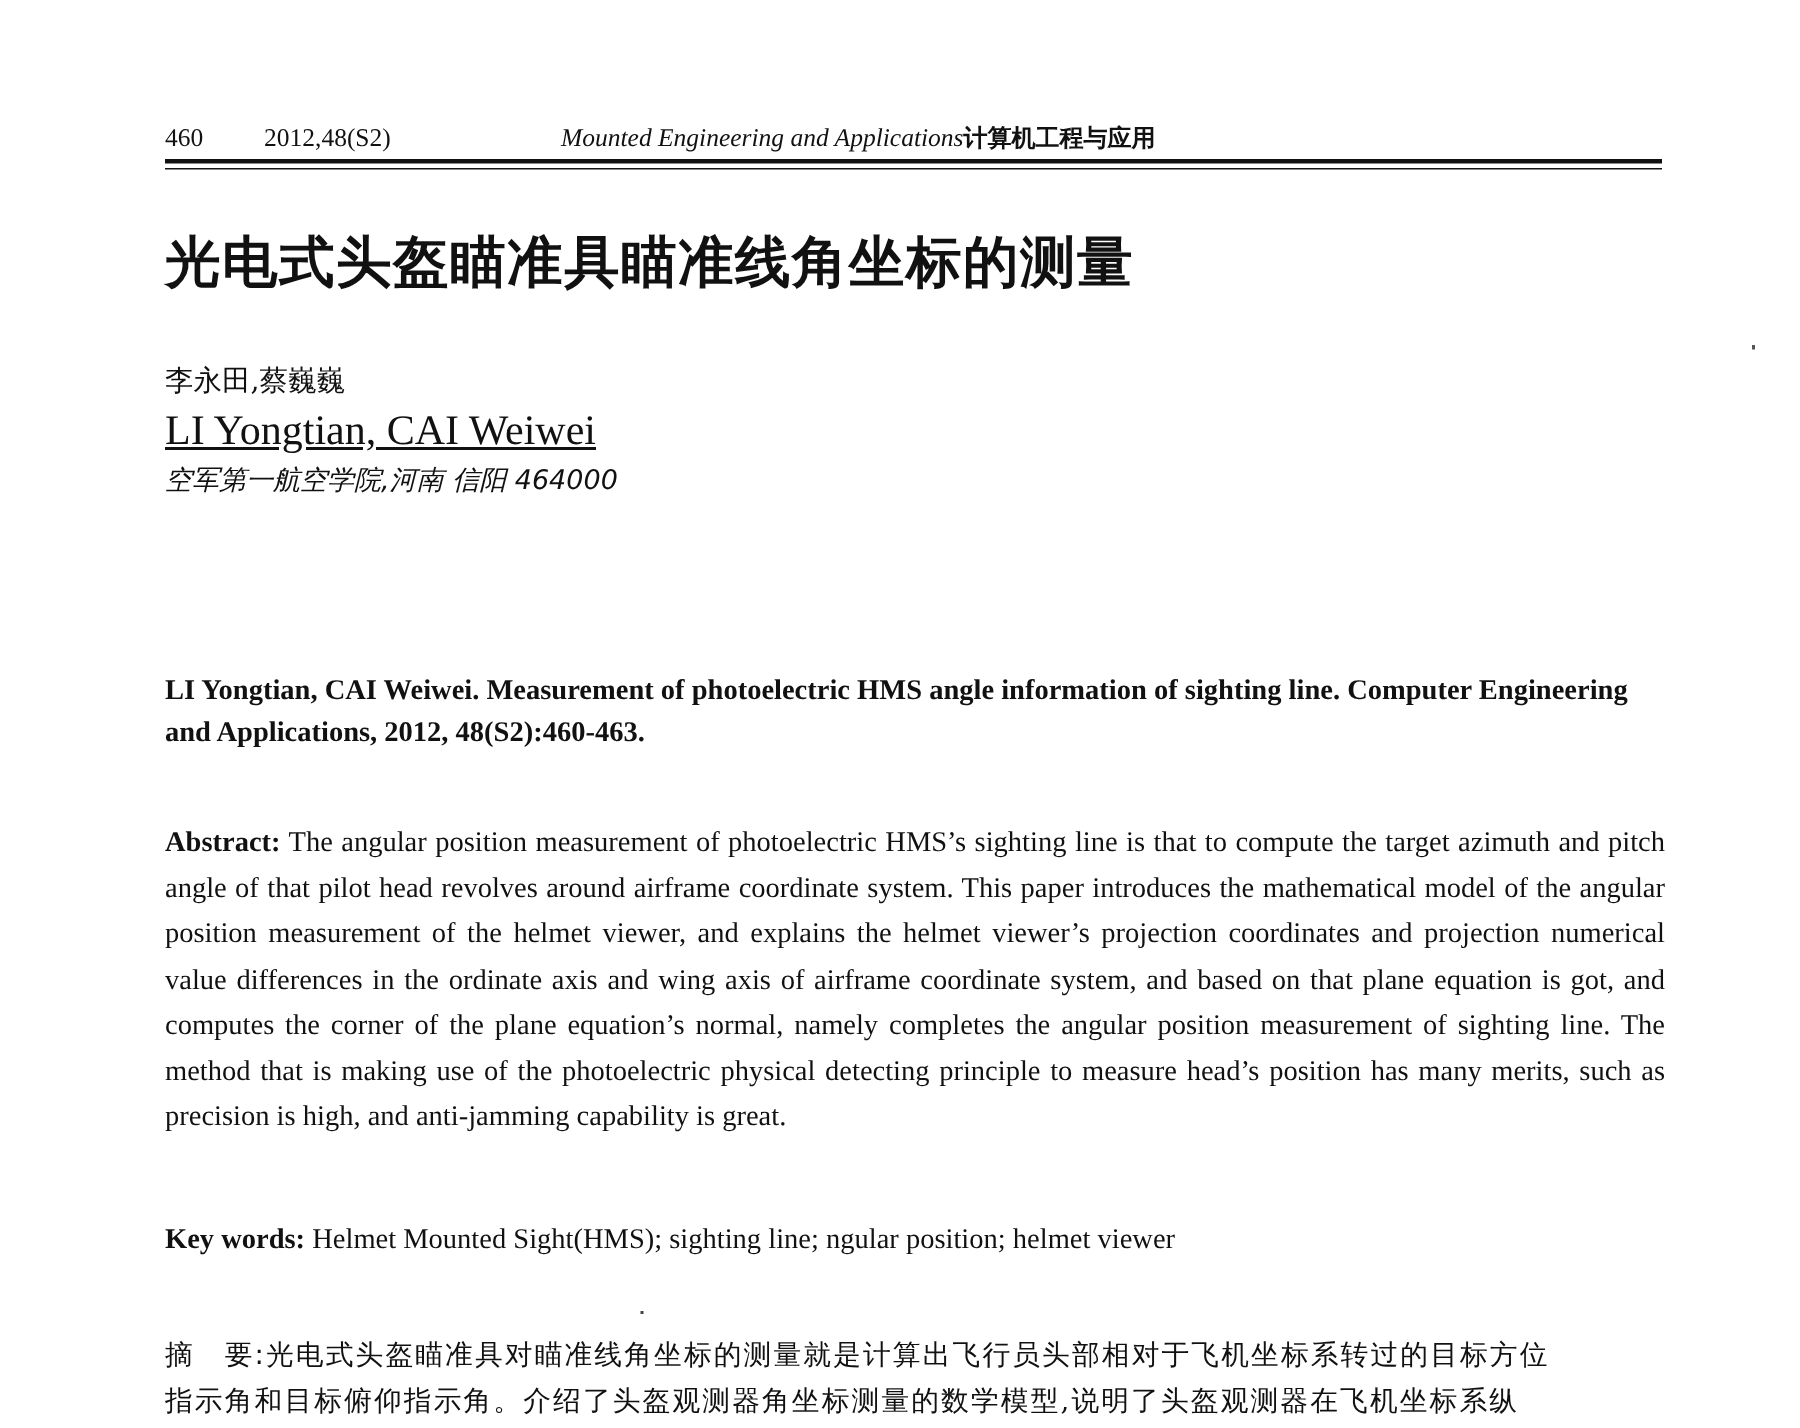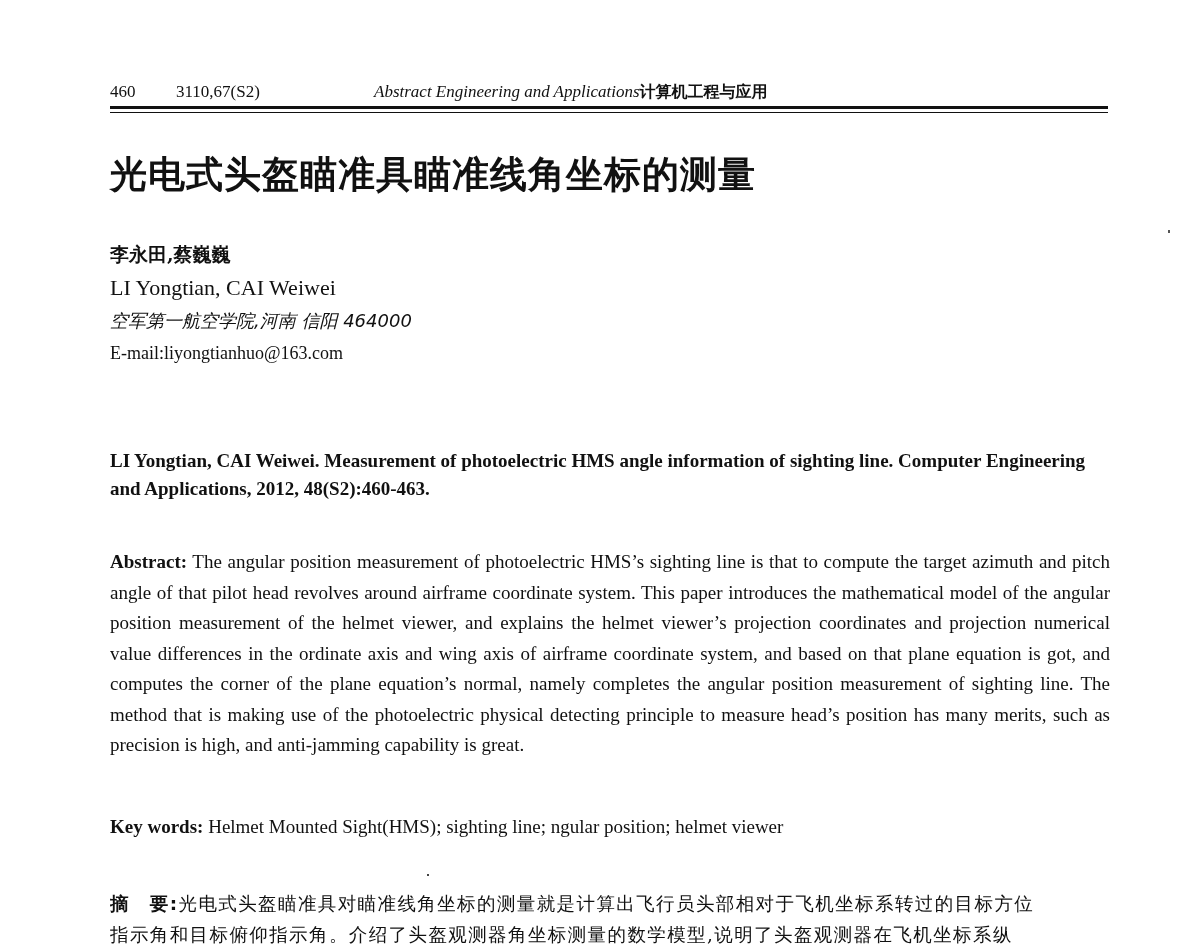--- a/index.html
+++ b/index.html
@@ -18,66 +18,65 @@
     .running-head .jt-cn { font-style: normal; font-weight: bold; font-family: "DejaVu Sans", sans-serif; font-size: 16px; margin-top: 36px; }
     .rule-thick { position: absolute; left: 110px; top: 106px; width: 998px; height: 3px; background: #111; }
     .rule-thin { position: absolute; left: 110px; top: 112px; width: 998px; height: 1px; background: #111; }
 
     .title-cn {
       position: absolute; left: 110px; top: 150px;
       font-family: "DejaVu Sans", sans-serif; font-weight: bold; font-size: 37px; letter-spacing: 1px;
       white-space: nowrap;
     }
     .authors { position: absolute; left: 110px; top: 238px; font-size: 20px; line-height: 33px; white-space: nowrap; }
-    .authors .cn-author { font-family: "DejaVu Serif", serif; font-size: 19px; font-weight: bold; }
+    .authors .cn-author { font-family: "DejaVu Serif", serif; font-size: 19px; }
     .authors .aff-cn { font-family: "DejaVu Sans", sans-serif; font-size: 18px; font-style: italic; }
-    .authors .en-author { font-size: 22px; }
+    .authors .en-author { font-size: 28px; text-decoration: underline; }
     .authors .small { font-size: 18px; }
 
     .citation {
       position: absolute; left: 110px; top: 447px; width: 1000px;
       font-weight: bold; font-size: 19px; line-height: 28px;
     }
     .abstract {
       position: absolute; left: 110px; top: 547px; width: 1000px;
       font-size: 19px; line-height: 30.5px; text-align: justify;
     }
     .abstract .lbl { font-weight: bold; }
     .keywords { position: absolute; left: 110px; top: 816px; font-size: 19px; white-space: nowrap; text-align: center; }
     .keywords .lbl { font-weight: bold; }
     .dot { position: absolute; left: 427px; top: 874px; width: 2px; height: 2px; background: #444; }
     .edge-mark { position: absolute; left: 1168px; top: 230px; width: 2px; height: 3px; background: #555; }
 
     .abstract-cn {
       position: absolute; left: 110px; top: 888px; width: 1010px;
       font-family: "DejaVu Serif", serif; font-size: 18.5px; line-height: 31px; letter-spacing: 1.4px;
     }
-    .abstract-cn .lbl { font-weight: bold; font-family: "DejaVu Sans", sans-serif; }
+    .abstract-cn .lbl { font-weight: normal; font-family: "DejaVu Sans", sans-serif; }
     .abstract-cn .line { white-space: nowrap; overflow: hidden; }
   </style>
 </head>
 <body>
 
 <div class="page">
 
   <div class="running-head">
     <span class="pg">460</span>
-    <span class="vol">3110,67(S2)</span>
-    <span class="jt"><span>Abstract Engineering and Applications</span><span class="jt-cn">计算机工程与应用</span></span>
+    <span class="vol">2012,48(S2)</span>
+    <span class="jt"><span>Mounted Engineering and Applications</span><span class="jt-cn">计算机工程与应用</span></span>
   </div>
   <div class="rule-thick"></div>
   <div class="rule-thin"></div>
 
   <div class="title-cn">光电式头盔瞄准具瞄准线角坐标的测量</div>
 
   <div class="authors">
     <div class="cn-author">李永田,蔡巍巍</div>
     <div class="en-author">LI Yongtian, CAI Weiwei</div>
     <div class="aff-cn">空军第一航空学院,河南 信阳 464000</div>
-    <div class="small">E-mail:liyongtianhuo@163.com</div>
   </div>
 
   <div class="citation">LI Yongtian, CAI Weiwei. Measurement of photoelectric HMS angle information of sighting line. Computer Engineering and Applications, 2012, 48(S2):460-463.</div>
 
   <div class="abstract">
     <span class="lbl">Abstract:</span>
     <span>The angular position measurement of photoelectric HMS’s sighting line is that to compute the target azimuth and pitch angle of that pilot head revolves around airframe coordinate system. This paper introduces the mathematical model of the angular position measurement of the helmet viewer, and explains the helmet viewer’s projection coordinates and projection numerical value differences in the ordinate axis and wing axis of airframe coordinate system, and based on that plane equation is got, and computes the corner of the plane equation’s normal, namely completes the angular position measurement of sighting line. The method that is making use of the photoelectric physical detecting principle to measure head’s position has many merits, such as precision is high, and anti-jamming capability is great.</span>
   </div>
 
   <div class="keywords">

